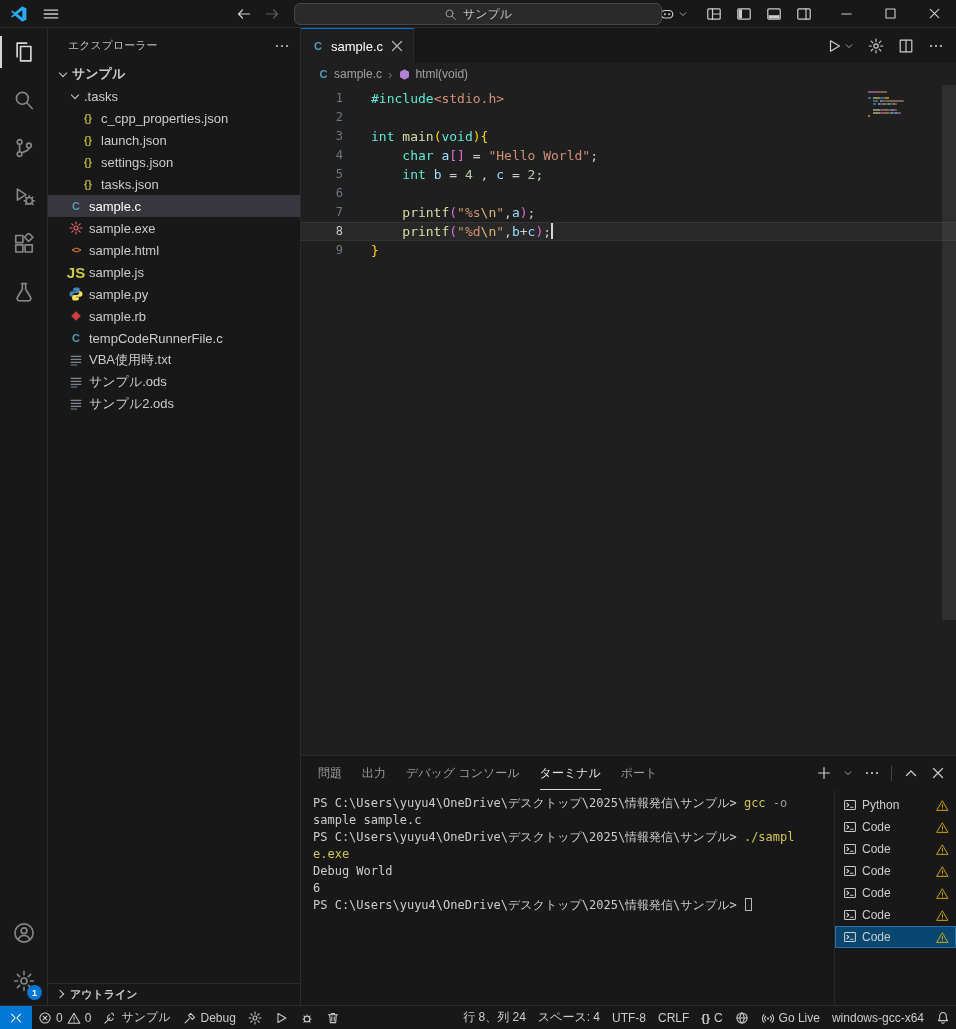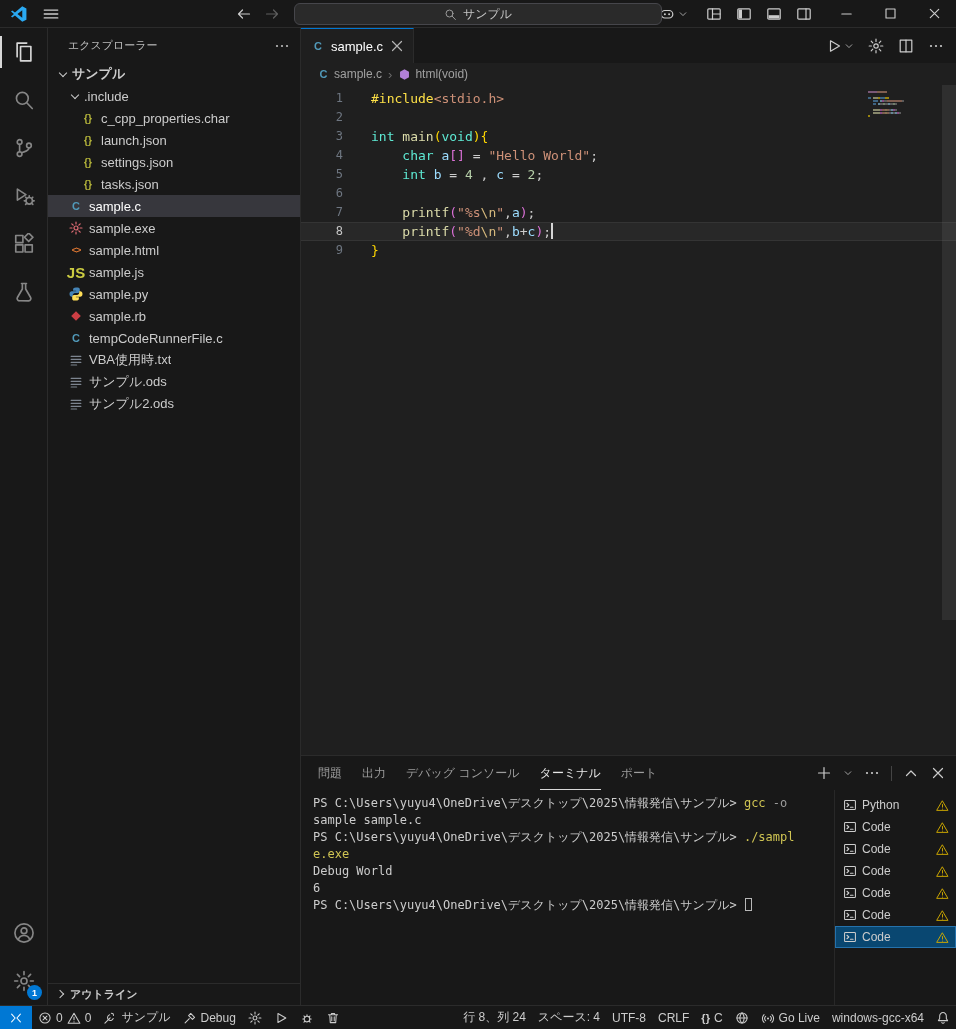--- a/index.html
+++ b/index.html
@@ -75,21 +75,21 @@
   .breadcrumb .icon{width:13px;height:13px}
   .bc-sep{color:#6a6a6a;font-size:13px;padding:0 1px}
 
   .code-area{flex:1;position:relative;overflow:hidden;padding-top:4px}
   .code-row{display:flex;height:19px;line-height:19px;font-family:"DejaVu Sans Mono",monospace;font-size:13px}
   .code-row .ln{flex:0 0 70px;text-align:right;padding-right:28px;color:#6e7681;font-size:12px}
   .code-row .lc{white-space:pre;flex:1}
   .code-row.current{background:rgba(255,255,255,.045);box-shadow:inset 0 1px 0 rgba(255,255,255,.06),inset 0 -1px 0 rgba(255,255,255,.06)}
   .code-row.current .ln{color:#c6c6c6}
   .tk-kw{color:#5eead4}.tk-fn{color:#dcdcaa}.tk-str{color:#ce9178}.tk-esc{color:#d7ba7d}.tk-num{color:#b5cea8}
-  .tk-var{color:#9cdcfe}.tk-fg{color:#cccccc}.tk-b1{color:#ffd700}.tk-b2{color:#da70d6}.tk-pp{color:#fde047}
+  .tk-var{color:#9cdcfe}.tk-fg{color:#cccccc}.tk-b1{color:#ffd700}.tk-b2{color:#da70d6}.tk-pp{color:#5eead4}
   .caret{display:inline-block;width:1.5px;height:16px;background:#d4d4d4;vertical-align:-3px}
   .minimap{position:absolute;top:6px;right:14px;width:74px}
   .mm-row{height:2px;margin-bottom:1px;display:flex}
   .mm-row span{height:2px;display:block;opacity:.55}
   .vscroll{position:absolute;top:0;right:0;width:14px;height:535px;background:rgba(121,121,121,.18)}
 
   
   .panel{height:250px;flex:0 0 250px;border-top:1px solid #2b2b2b;background:#181818;display:flex;flex-direction:column}
   .panel-hd{height:34px;flex:0 0 34px;display:flex;align-items:center;padding:0 10px 0 17px}
   .ptab{margin-right:20px;height:34px;display:flex;align-items:center;font-size:12px;color:#9d9d9d;border-bottom:1px solid transparent;padding-top:1px}
@@ -311,25 +311,25 @@
             </svg>
           </span>
       </div>
       <div class="tree" id="file-tree">
           <div class="row bold" style="padding-left: 8px;">
             <span class="chev down"></span>
             <span class="lbl">サンプル</span>
           </div>
           <div class="row" style="padding-left: 20px;">
             <span class="chev down"></span>
-            <span class="lbl">.include</span>
+            <span class="lbl">.tasks</span>
           </div>
           <div class="row" style="padding-left: 32px;">
             <span class="icon icon-json txt">{}</span>
-            <span class="lbl">c_cpp_properties.char</span>
+            <span class="lbl">c_cpp_properties.json</span>
           </div>
           <div class="row" style="padding-left: 32px;">
             <span class="icon icon-json txt">{}</span>
             <span class="lbl">launch.json</span>
           </div>
           <div class="row" style="padding-left: 32px;">
             <span class="icon icon-json txt">{}</span>
             <span class="lbl">settings.json</span>
           </div>
           <div class="row" style="padding-left: 32px;">

